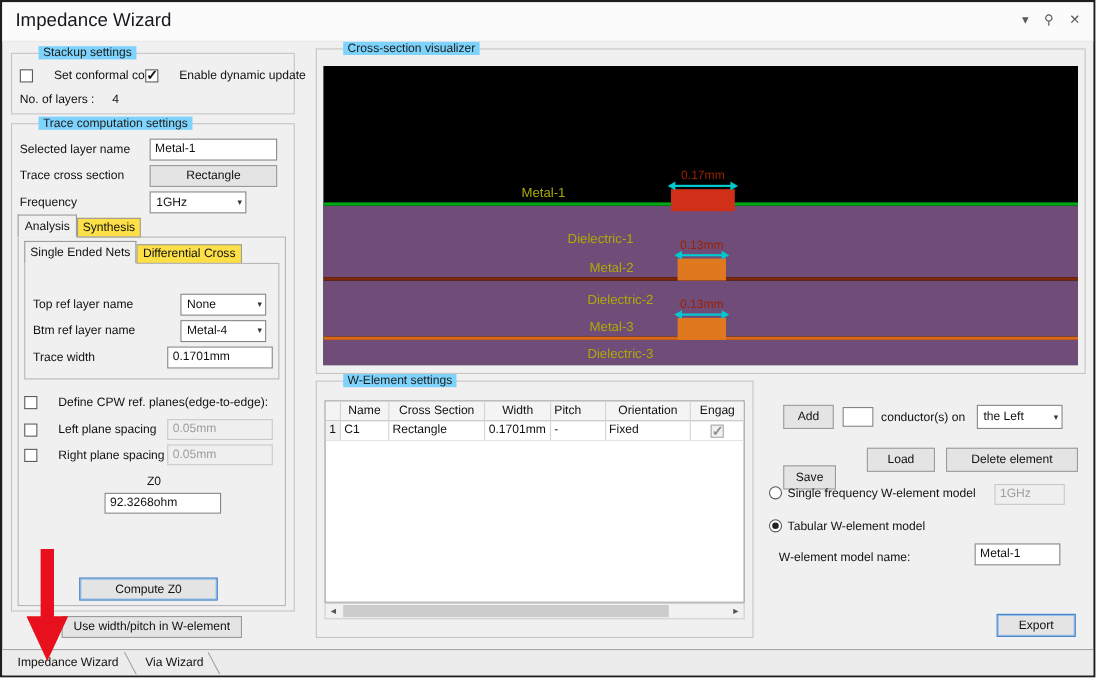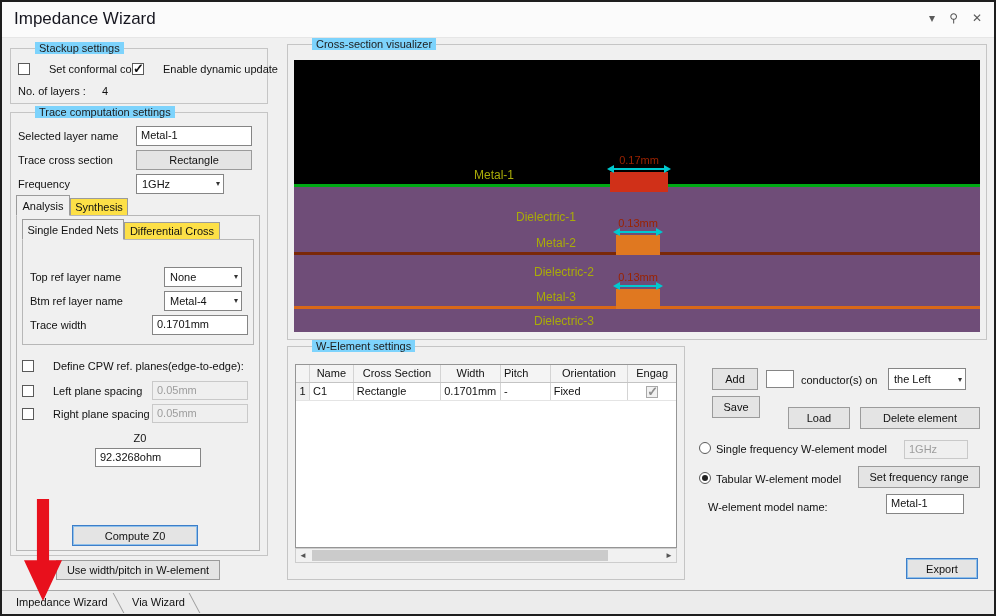--- a/index.html
+++ b/index.html
@@ -205,31 +205,30 @@
   </div>
 
   <div class="btn" style="left:710px;top:366px;width:46px;height:22px">Add</div>
   <input class="field" style="left: 764px; top: 368px; width: 28px; height: 18px;" value="">
   <span class="lbl" style="left:799px;top:372px">conductor(s) on</span>
   <div class="combo" style="left:886px;top:366px;width:78px;height:22px">
     <span class="ct" style="top:4px">the Left</span>
     <span class="ca" style="top:6px">▾</span>
   </div>
 
-  <div class="btn" style="left:710px;top:394px;width:48px;height:22px">Save</div>
+  <div class="btn" style="left:710px;top:421px;width:48px;height:22px">Save</div>
   <div class="btn" style="left:786px;top:405px;width:62px;height:22px">Load</div>
   <div class="btn" style="left:858px;top:405px;width:120px;height:22px">Delete element</div>
 
   <span class="rad" style="left:697px;top:440px"></span>
   <span class="lbl" style="left:714px;top:441px">Single frequency W-element model</span>
   <div class="field dis" style="left:902px;top:438px;width:64px;height:19px">1GHz</div>
 
   <span class="rad on" style="left:697px;top:470px"></span>
   <span class="lbl" style="left:714px;top:471px">Tabular W-element model</span>
-  <div class="btn" style="left:856px;top:464px;width:122px;height:22px">Set frequency range</div>
 
   <span class="lbl" style="left:706px;top:499px">W-element model name:</span>
   <div class="field" style="left:884px;top:492px;width:78px;height:20px">Metal-1</div>
 
   <div class="btn def" style="left:904px;top:556px;width:72px;height:21px">Export</div>
 
   <div class="bottombar">
     <span class="btabtext" style="left:14px">Impedance Wizard</span>
     <span class="bsep" style="left:116px"></span>
     <span class="btabtext" style="left:130px">Via Wizard</span>

